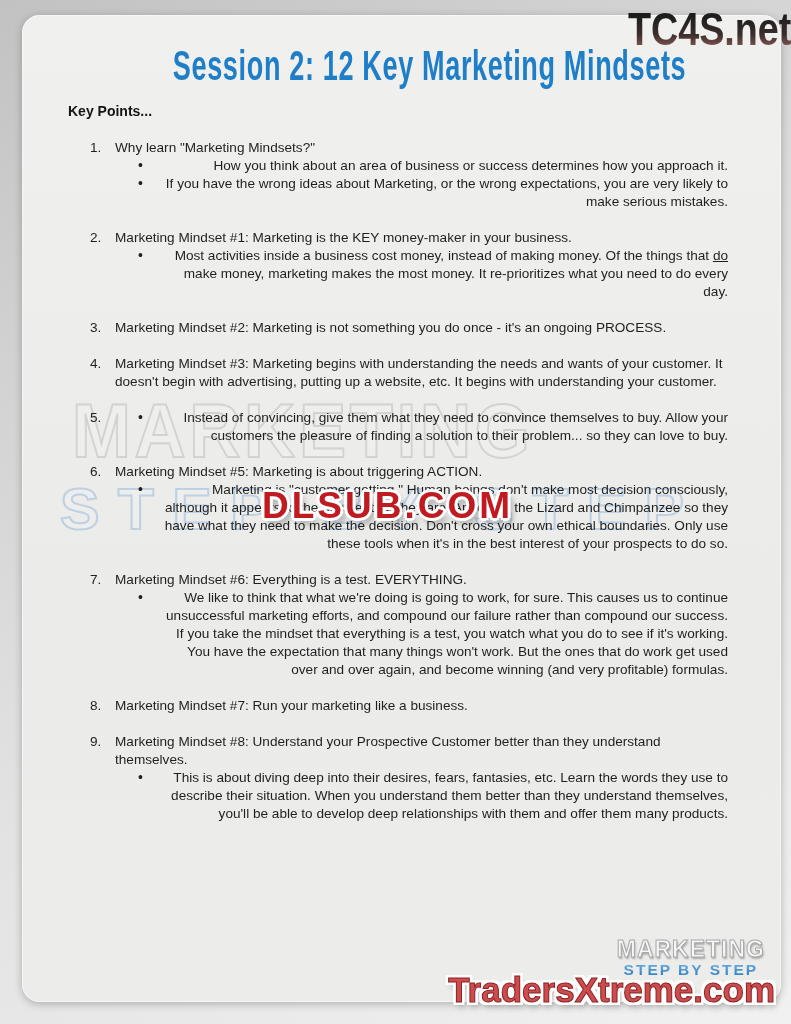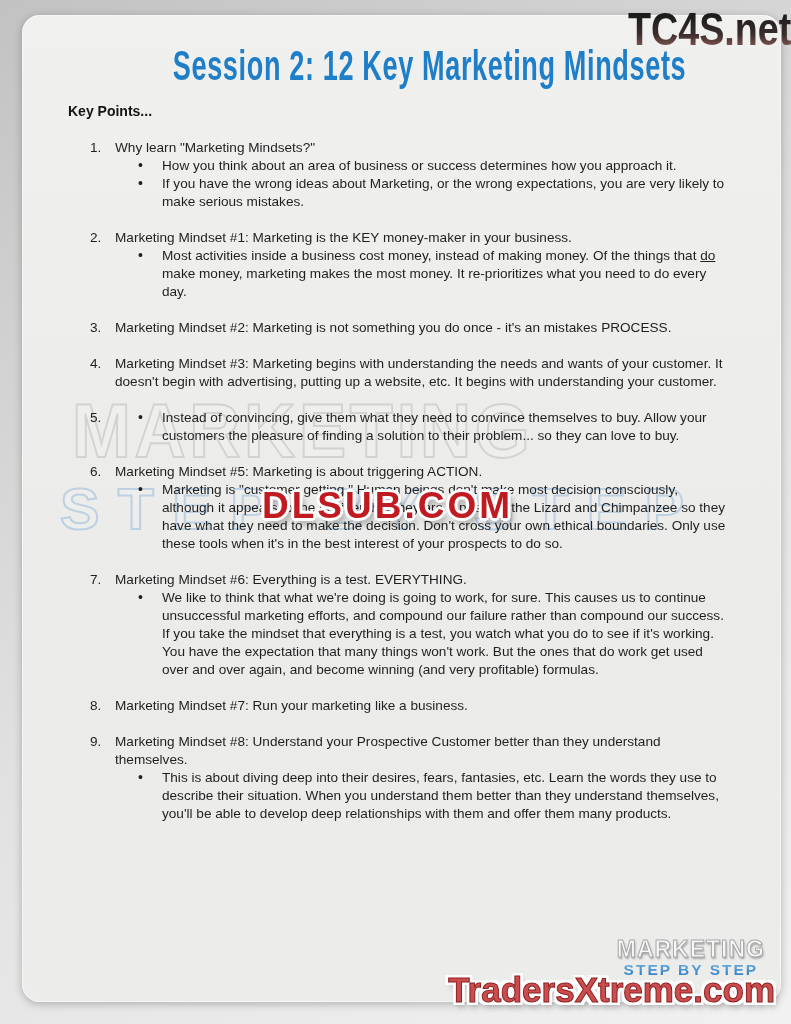--- a/index.html
+++ b/index.html
@@ -26,21 +26,21 @@
     position:absolute; left:46px; top:88px; font-size:14px; font-weight:bold; color:#141414;
   }
   
   .list {
     position:absolute; left:68px; top:124px; width:650px;
     font-size:13.6px; line-height:18px; color:#1f1f1f; z-index:2;
   }
   .item { display:flex; margin-bottom:18px; }
   .num { flex:0 0 25px; }
   .ibody { width:618px; }
-  .bullets { list-style:none; margin:0; padding-left:47px; }
+  .bullets { list-style:none; margin:0; padding-left:47px;text-align:right; }
   .bullets li { position:relative; width:566px; }
   .bullets li::before { content:"\2022"; position:absolute; left:-24px; top:-1px; font-size:14px; }
   .u { text-decoration:underline;margin-top:41px; }
   
   .wm-marketing-bg {
     position:absolute; left:50px; top:372px; z-index:1; white-space:nowrap;
     font-size:76px; font-weight:bold; letter-spacing:4px;
     color:rgba(255,255,255,0.12);
     -webkit-text-stroke:2px rgba(160,160,160,0.35);
     transform:scaleX(0.93); transform-origin:left;
@@ -122,21 +122,21 @@
         <div class="ibody">
           <div class="head">Marketing Mindset #1: Marketing is the KEY money-maker in your business.</div>
           <ul class="bullets">
             <li>Most activities inside a business cost money, instead of making money. Of the things that <span class="u">do</span> make money, marketing makes the most money. It re-prioritizes what you need to do every day.</li>
           </ul>
         </div>
       </div>
       <div class="item">
         <span class="num">3.</span>
         <div class="ibody">
-          <div class="head">Marketing Mindset #2: Marketing is not something you do once - it's an mistakes PROCESS.</div>
+          <div class="head">Marketing Mindset #2: Marketing is not something you do once - it's an ongoing PROCESS.</div>
         </div>
       </div>
       <div class="item">
         <span class="num">4.</span>
         <div class="ibody">
           <div class="head">Marketing Mindset #3: Marketing begins with understanding the needs and wants of your customer. It doesn't begin with advertising, putting up a website, etc.  It begins with understanding your customer.</div>
         </div>
       </div>
       <div class="item">
         <span class="num">5.</span>

